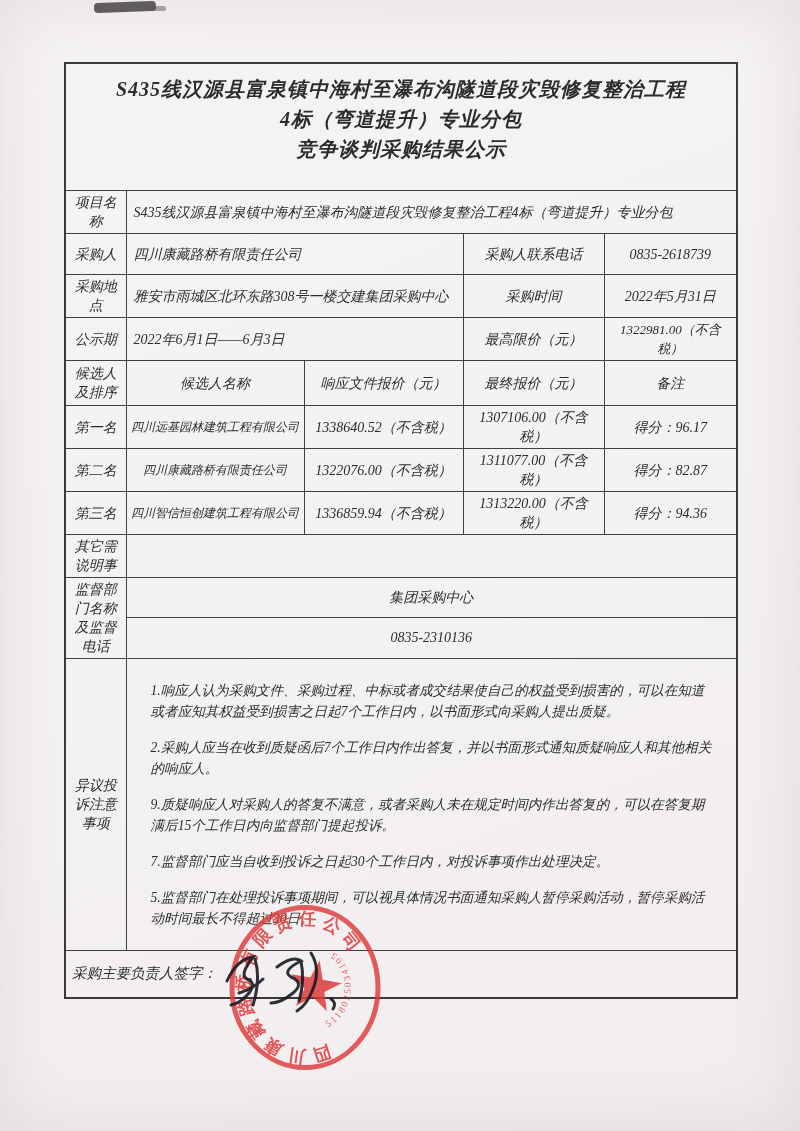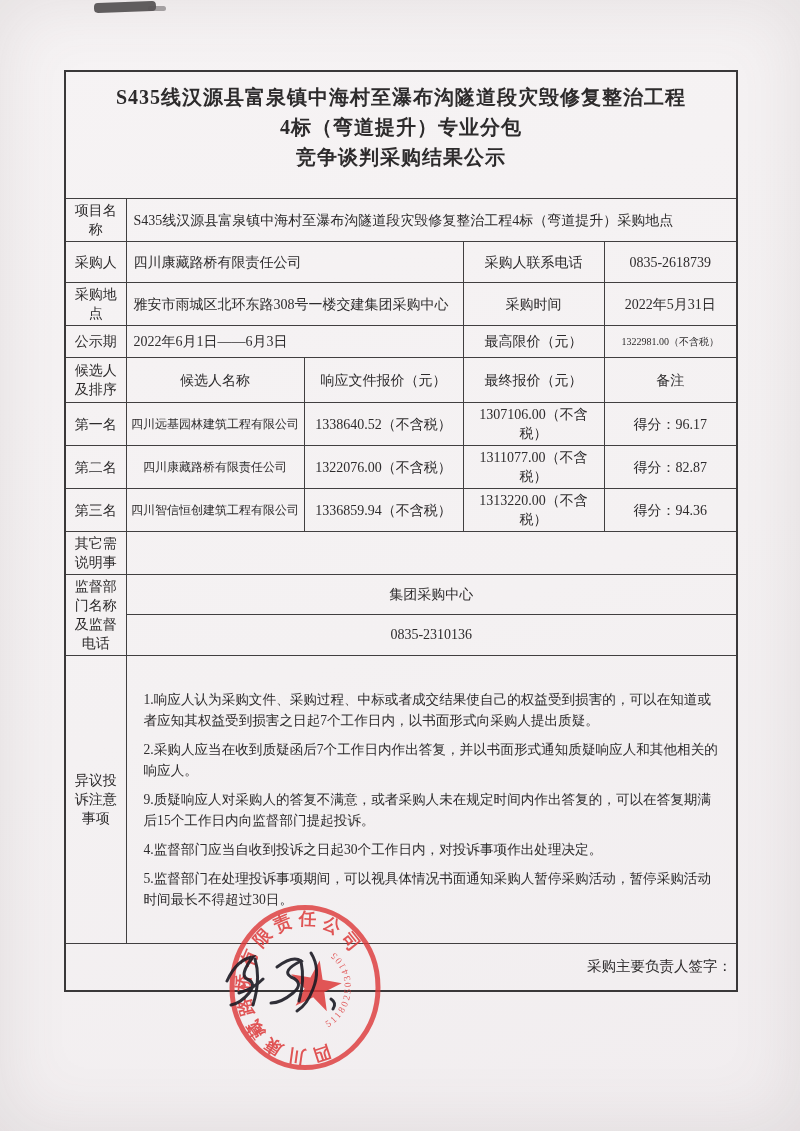--- a/index.html
+++ b/index.html
@@ -16,49 +16,50 @@
   }
   .scan-smudge{
     position:absolute;left:94px;top:2px;width:62px;height:10px;
     background:#3c3a3b;border-radius:4px;opacity:.8;transform:rotate(-2deg);
   }
   .scan-smudge2{
     position:absolute;left:148px;top:6px;width:18px;height:5px;
     background:#5a5657;border-radius:3px;opacity:.5;
   }
   table.doc{
-    position:absolute;left:64px;top:70px;width:672px;
+    position:absolute;left:64px;top:62px;width:672px;
     border-collapse:collapse;table-layout:fixed;
     border:2.5px solid #3a3839;
+    font-style:italic;
   }
   td{
     border:1.6px solid #413f40;
     vertical-align:middle;text-align:center;
     font-size:14px;line-height:19px;
     padding:2px 4px;overflow:hidden;
     word-break:break-all;
   }
   .title-cell{height:114px;padding-top:10px;vertical-align:top;}
   .title-line{font-size:20px;font-weight:bold;line-height:30px;letter-spacing:1px;}
   .al{text-align:left;padding-left:7px;}
   .lbl{padding:2px 3px;}
   .sm{font-size:14px;}
-  .xs{font-size:10px;}
+  .xs{font-size:13px;}
   .name-cell{font-size:12px;}
   .h45{height:41px;margin-left:24px;}
   .h36{height:32px;margin-left:40px;}
   .h49{height:45px;padding-left:42px;}
   .h44{height:40px;}
   .h38{height:34px;}
   .h39{height:35px;}
   .h292{height:288px;}
   .h51{height:47px;}
   .obj-cell{text-align:left;padding:6px 9px;}
-  .obj-cell p{margin:8px;font-size:13.6px;line-height:21px;}
-  .sig-cell{text-align:right;padding-left:6px;font-size:14.5px;border-radius:10px;}
+  .obj-cell p{margin:15px;font-size:13.6px;line-height:21px;}
+  .sig-cell{text-align:left;padding-left:6px;font-size:14.5px;border-radius:10px;}
   .stamp-wrap{position:absolute;left:215px;top:895px;width:190px;height:190px;pointer-events:none;}
 </style>
 </head>
 <body>
 
 <div class="page">
 
   <div class="scan-smudge"></div>
   <div class="scan-smudge2"></div>
 
@@ -75,21 +76,21 @@
         <tr>
       <td colspan="5" class="title-cell">
         <div class="title-line">S435线汉源县富泉镇中海村至瀑布沟隧道段灾毁修复整治工程</div>
         <div class="title-line">4标（弯道提升）专业分包</div>
         <div class="title-line">竞争谈判采购结果公示</div>
       </td>
     </tr>
 
     <tr class="h45">
       <td class="lbl">项目名称</td>
-      <td colspan="4" class="al">S435线汉源县富泉镇中海村至瀑布沟隧道段灾毁修复整治工程4标（弯道提升）采购地点</td>
+      <td colspan="4" class="al">S435线汉源县富泉镇中海村至瀑布沟隧道段灾毁修复整治工程4标（弯道提升）专业分包</td>
     </tr>
 
     <tr class="h45">
       <td class="lbl">采购人</td>
       <td colspan="2" class="al">四川康藏路桥有限责任公司</td>
       <td>采购人联系电话</td>
       <td>0835-2618739</td>
     </tr>
 
     <tr class="h45">
@@ -148,21 +149,21 @@
     <tr class="h39">
       <td colspan="4">0835-2310136</td>
     </tr>
 
     <tr class="h292">
       <td class="lbl">异议投诉注意事项</td>
       <td colspan="4" class="obj-cell">
         <p>1.响应人认为采购文件、采购过程、中标或者成交结果使自己的权益受到损害的，可以在知道或者应知其权益受到损害之日起7个工作日内，以书面形式向采购人提出质疑。</p>
         <p>2.采购人应当在收到质疑函后7个工作日内作出答复，并以书面形式通知质疑响应人和其他相关的响应人。</p>
         <p>9.质疑响应人对采购人的答复不满意，或者采购人未在规定时间内作出答复的，可以在答复期满后15个工作日内向监督部门提起投诉。</p>
-        <p>4.监督部门应当自收到投诉之日起30个工作日内，对投诉事项作出处理决定。</p>
+        <p>7.监督部门应当自收到投诉之日起30个工作日内，对投诉事项作出处理决定。</p>
         <p>5.监督部门在处理投诉事项期间，可以视具体情况书面通知采购人暂停采购活动，暂停采购活动时间最长不得超过30日。</p>
       </td>
     </tr>
 
     <tr class="h51">
       <td colspan="5" class="sig-cell">
         <span>采购主要负责人签字：</span>
       </td>
     </tr>
   </tbody>

